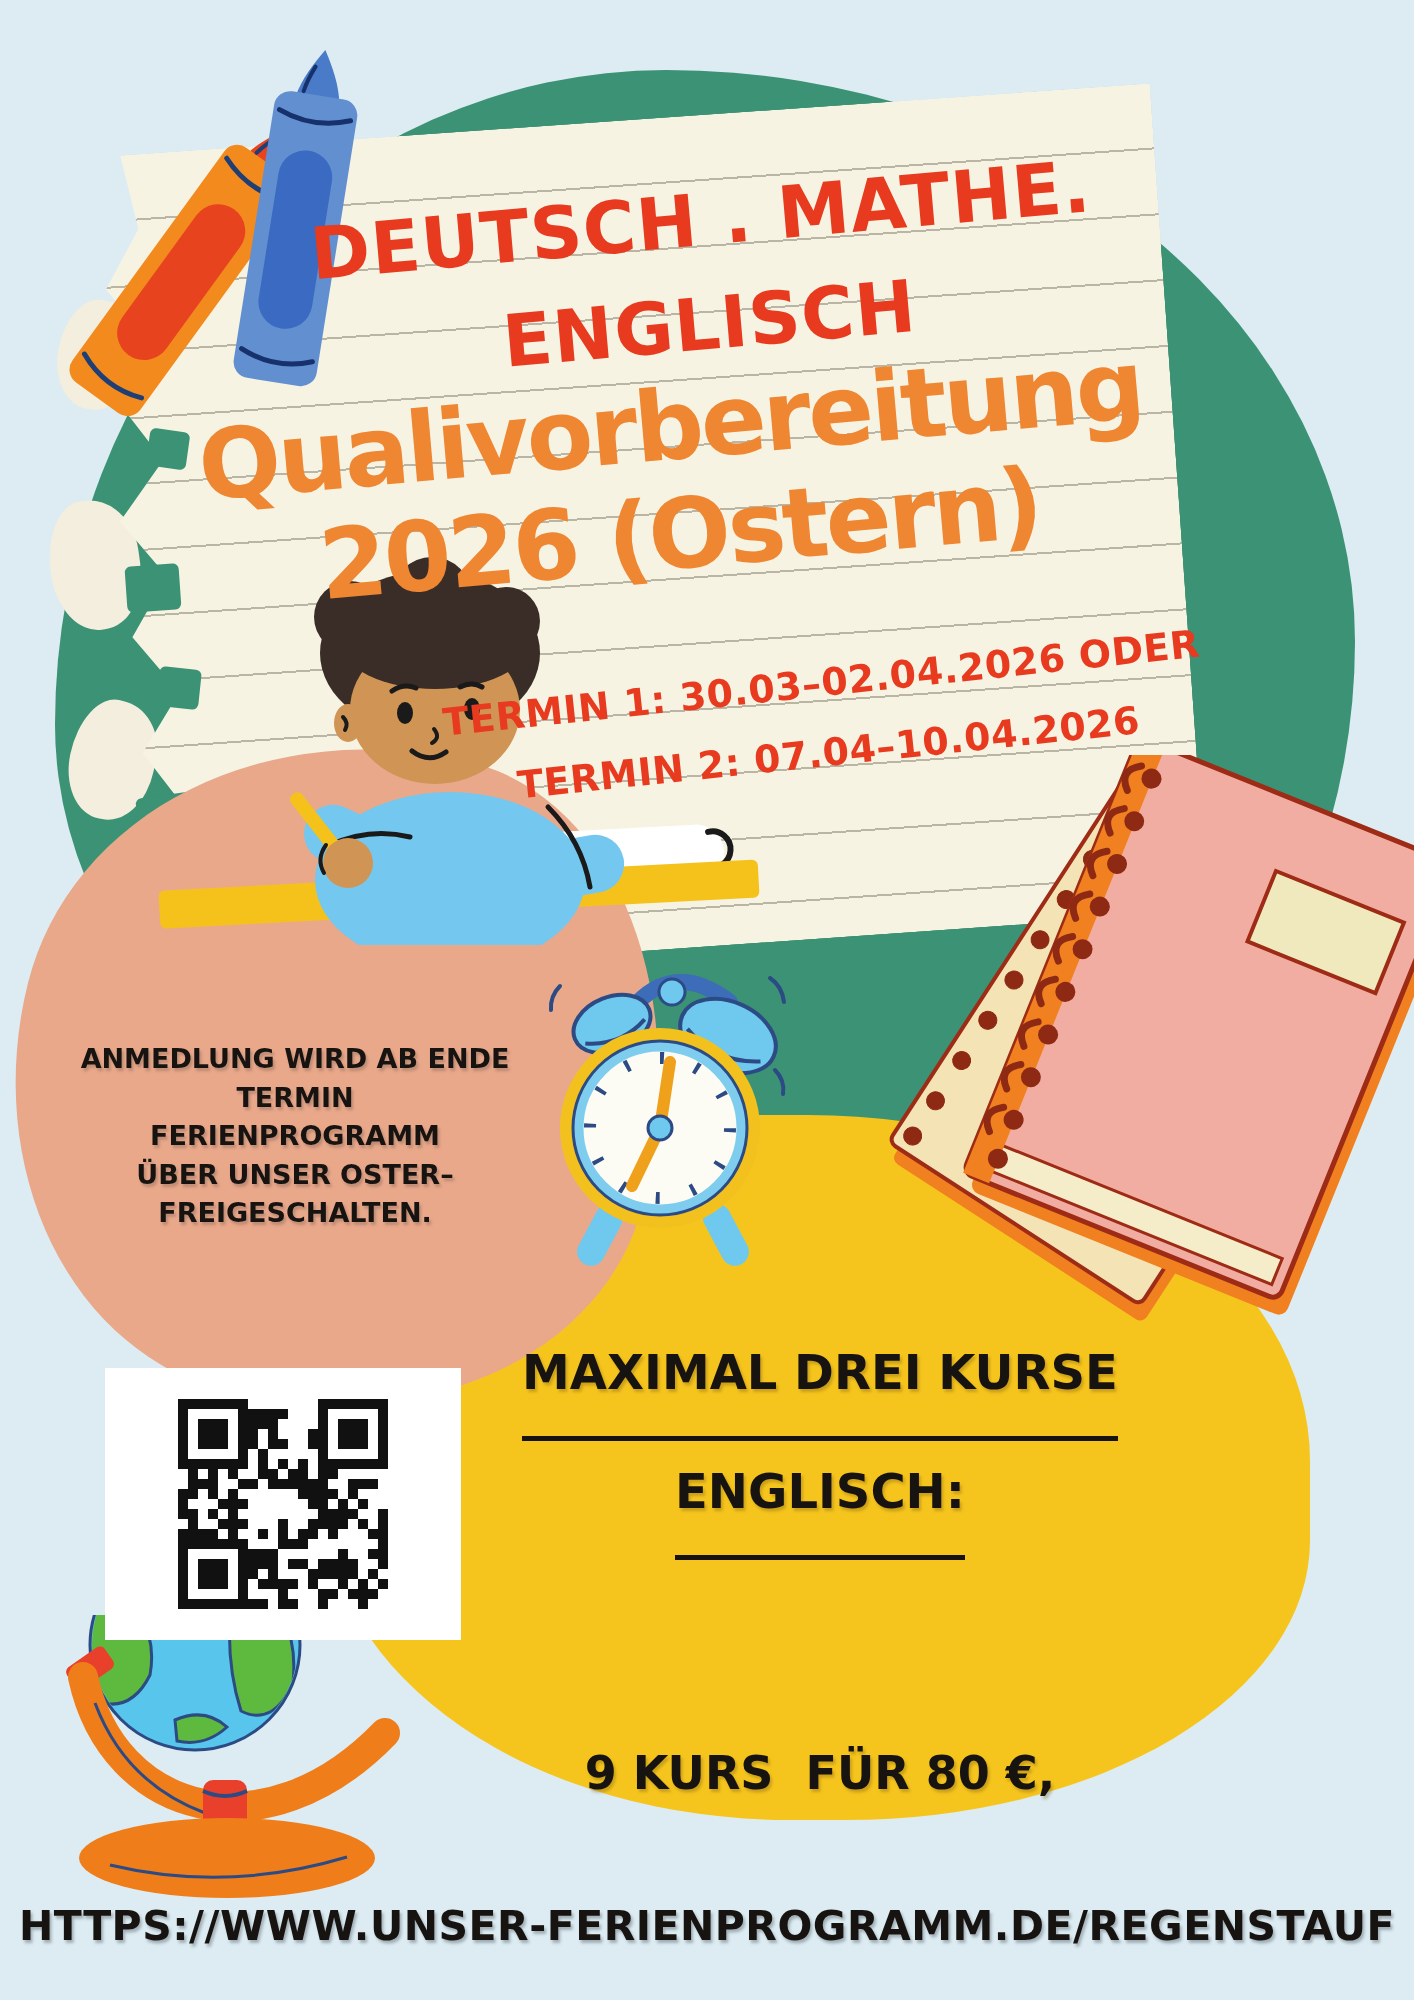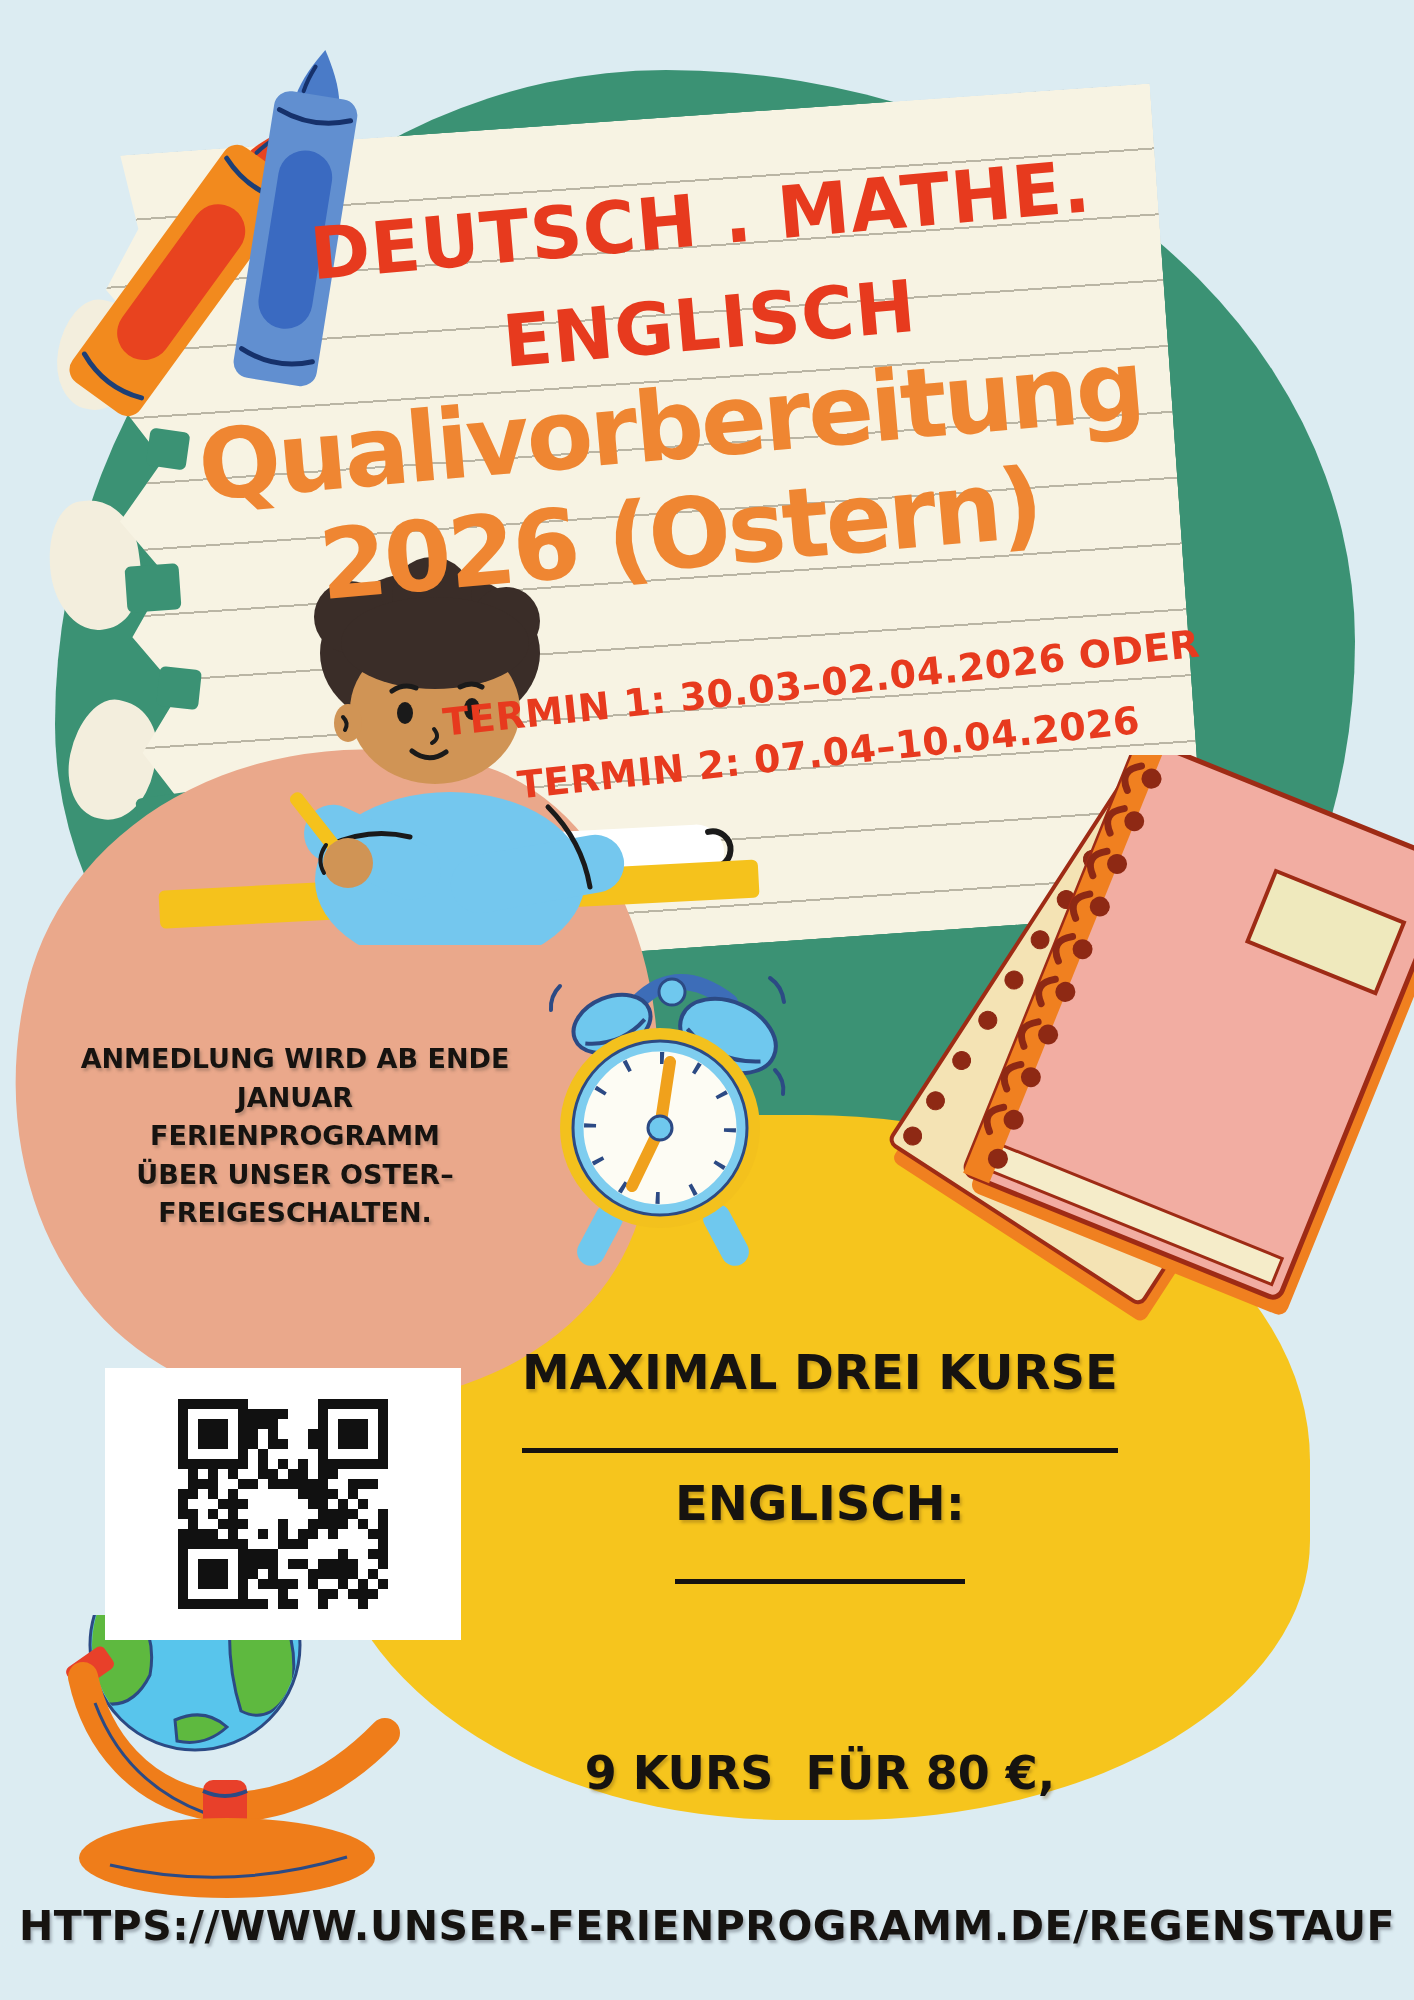--- a/index.html
+++ b/index.html
@@ -30,21 +30,21 @@
   .title{left:290px;top:168px;width:830px;font-size:72px;letter-spacing:1px;
          transform:rotate(-5deg);line-height:1.45;}
   .headline{left:165px;top:372px;width:1020px;font-size:97px;letter-spacing:-3px;
             transform:rotate(-5deg);line-height:1.12;}
   .termin{left:430px;top:648px;width:790px;font-size:38px;transform:rotate(-6deg);
           line-height:1.85;letter-spacing:.5px;}
   .anmeldung{left:50px;top:1040px;width:490px;font-size:27px;line-height:1.43;
              text-shadow:2px 3px 3px rgba(80,70,60,.3);}
   .booking{left:430px;top:1322px;width:780px;font-size:48px;line-height:2.1;
            text-shadow:2px 3px 3px rgba(120,90,20,.35);}
-  .booking .uline{display:inline-block;border-bottom:5px solid #161310;padding-bottom:25px;}
+  .booking .uline{display:inline-block;border-bottom:5px solid #161310;padding-bottom:13px;}
   .prices{left:320px;top:1562px;width:1000px;font-size:46px;line-height:1.84;
           white-space:pre-wrap;text-shadow:2px 3px 3px rgba(120,90,20,.35);}
   .url{left:0;top:1902px;width:1414px;font-size:41px;letter-spacing:.5px;
        text-shadow:2px 3px 3px rgba(90,100,110,.45);}
 </style>
 </head>
 <body>
 
 <div id="poster">
 
@@ -202,21 +202,21 @@
     <circle cx="140" cy="188" r="82" fill="#fdfcf4" stroke="#7ecdef" stroke-width="11"></circle>
     <circle cx="140" cy="188" r="87" fill="none" stroke="#2c4a84" stroke-width="3"></circle>
     <circle cx="140" cy="188" r="70" fill="none" stroke="#2c4a84" stroke-width="12" stroke-dasharray="4 32.65" transform="rotate(-90 140 188)"></circle>
     <line x1="140" y1="188" x2="150" y2="122" stroke="#f0a11c" stroke-width="12" stroke-linecap="round"></line>
     <line x1="140" y1="188" x2="112" y2="246" stroke="#f0a11c" stroke-width="12" stroke-linecap="round"></line>
     <circle cx="140" cy="188" r="12" fill="#6fc8ee" stroke="#2c4a84" stroke-width="3"></circle>
   </svg>
 
   <div class="abs anmeldung t-black center">
     <div>ANMEDLUNG WIRD AB ENDE</div>
-    <div>JANUAR</div>
+    <div>TERMIN</div>
     <div>FERIENPROGRAMM</div>
     <div>ÜBER UNSER OSTER–</div>
     <div>FREIGESCHALTEN.</div>
   </div>
 
   <svg class="abs" style="left:55px;top:1615px;" width="370" height="285" viewBox="0 0 370 285">
     <defs>
         <clipPath id="ballclip">
           <circle cx="140" cy="30" r="103"></circle>
         </clipPath>

